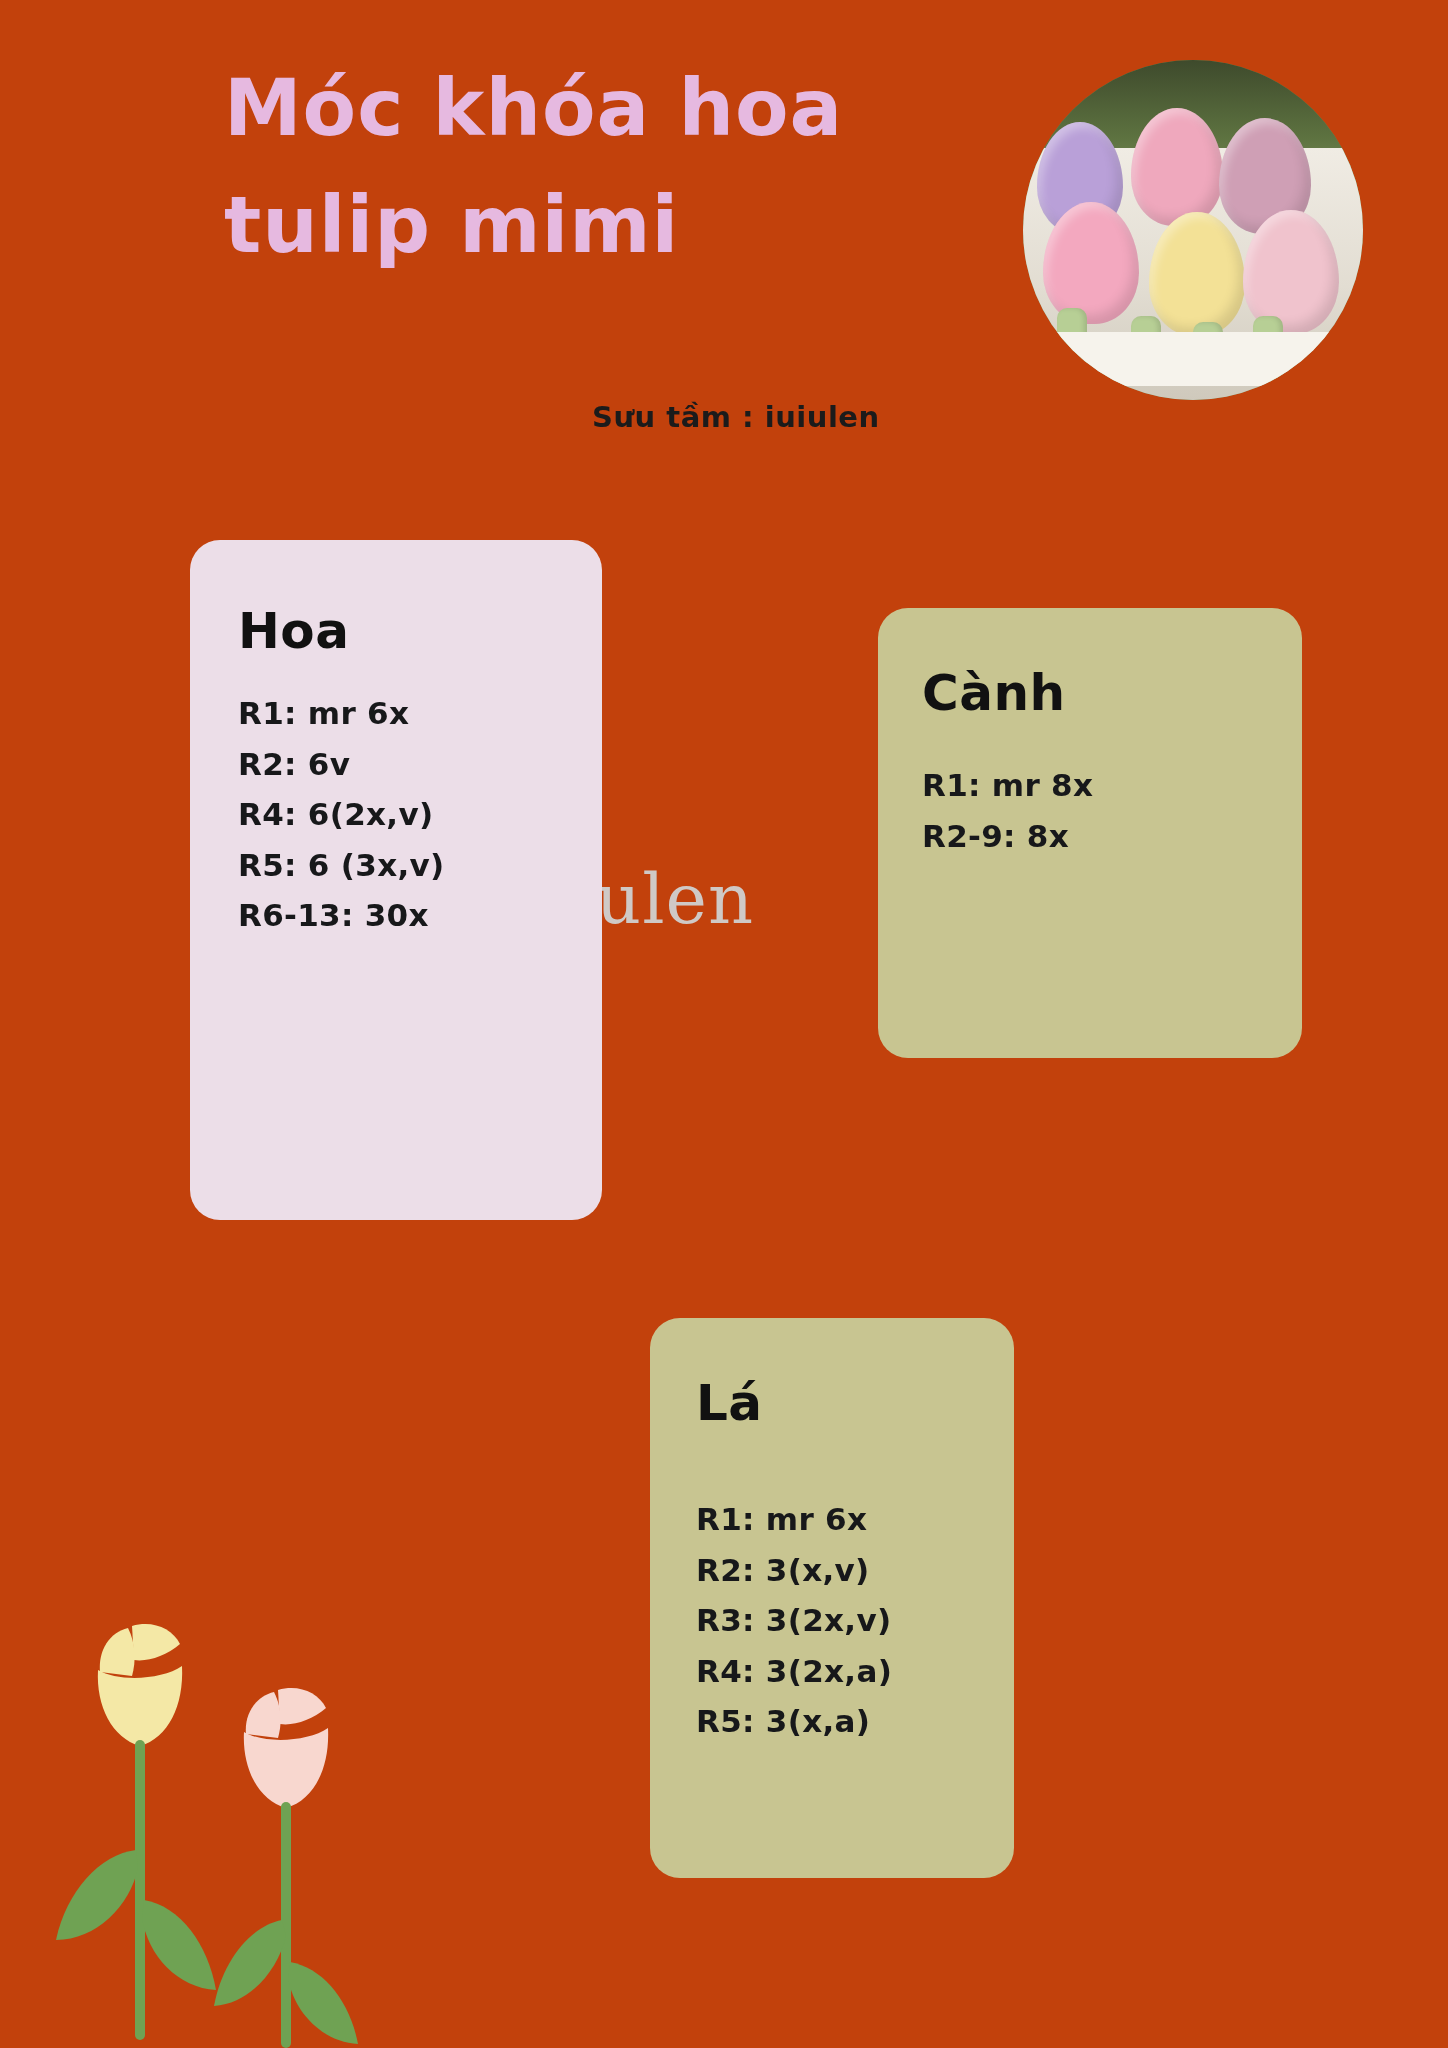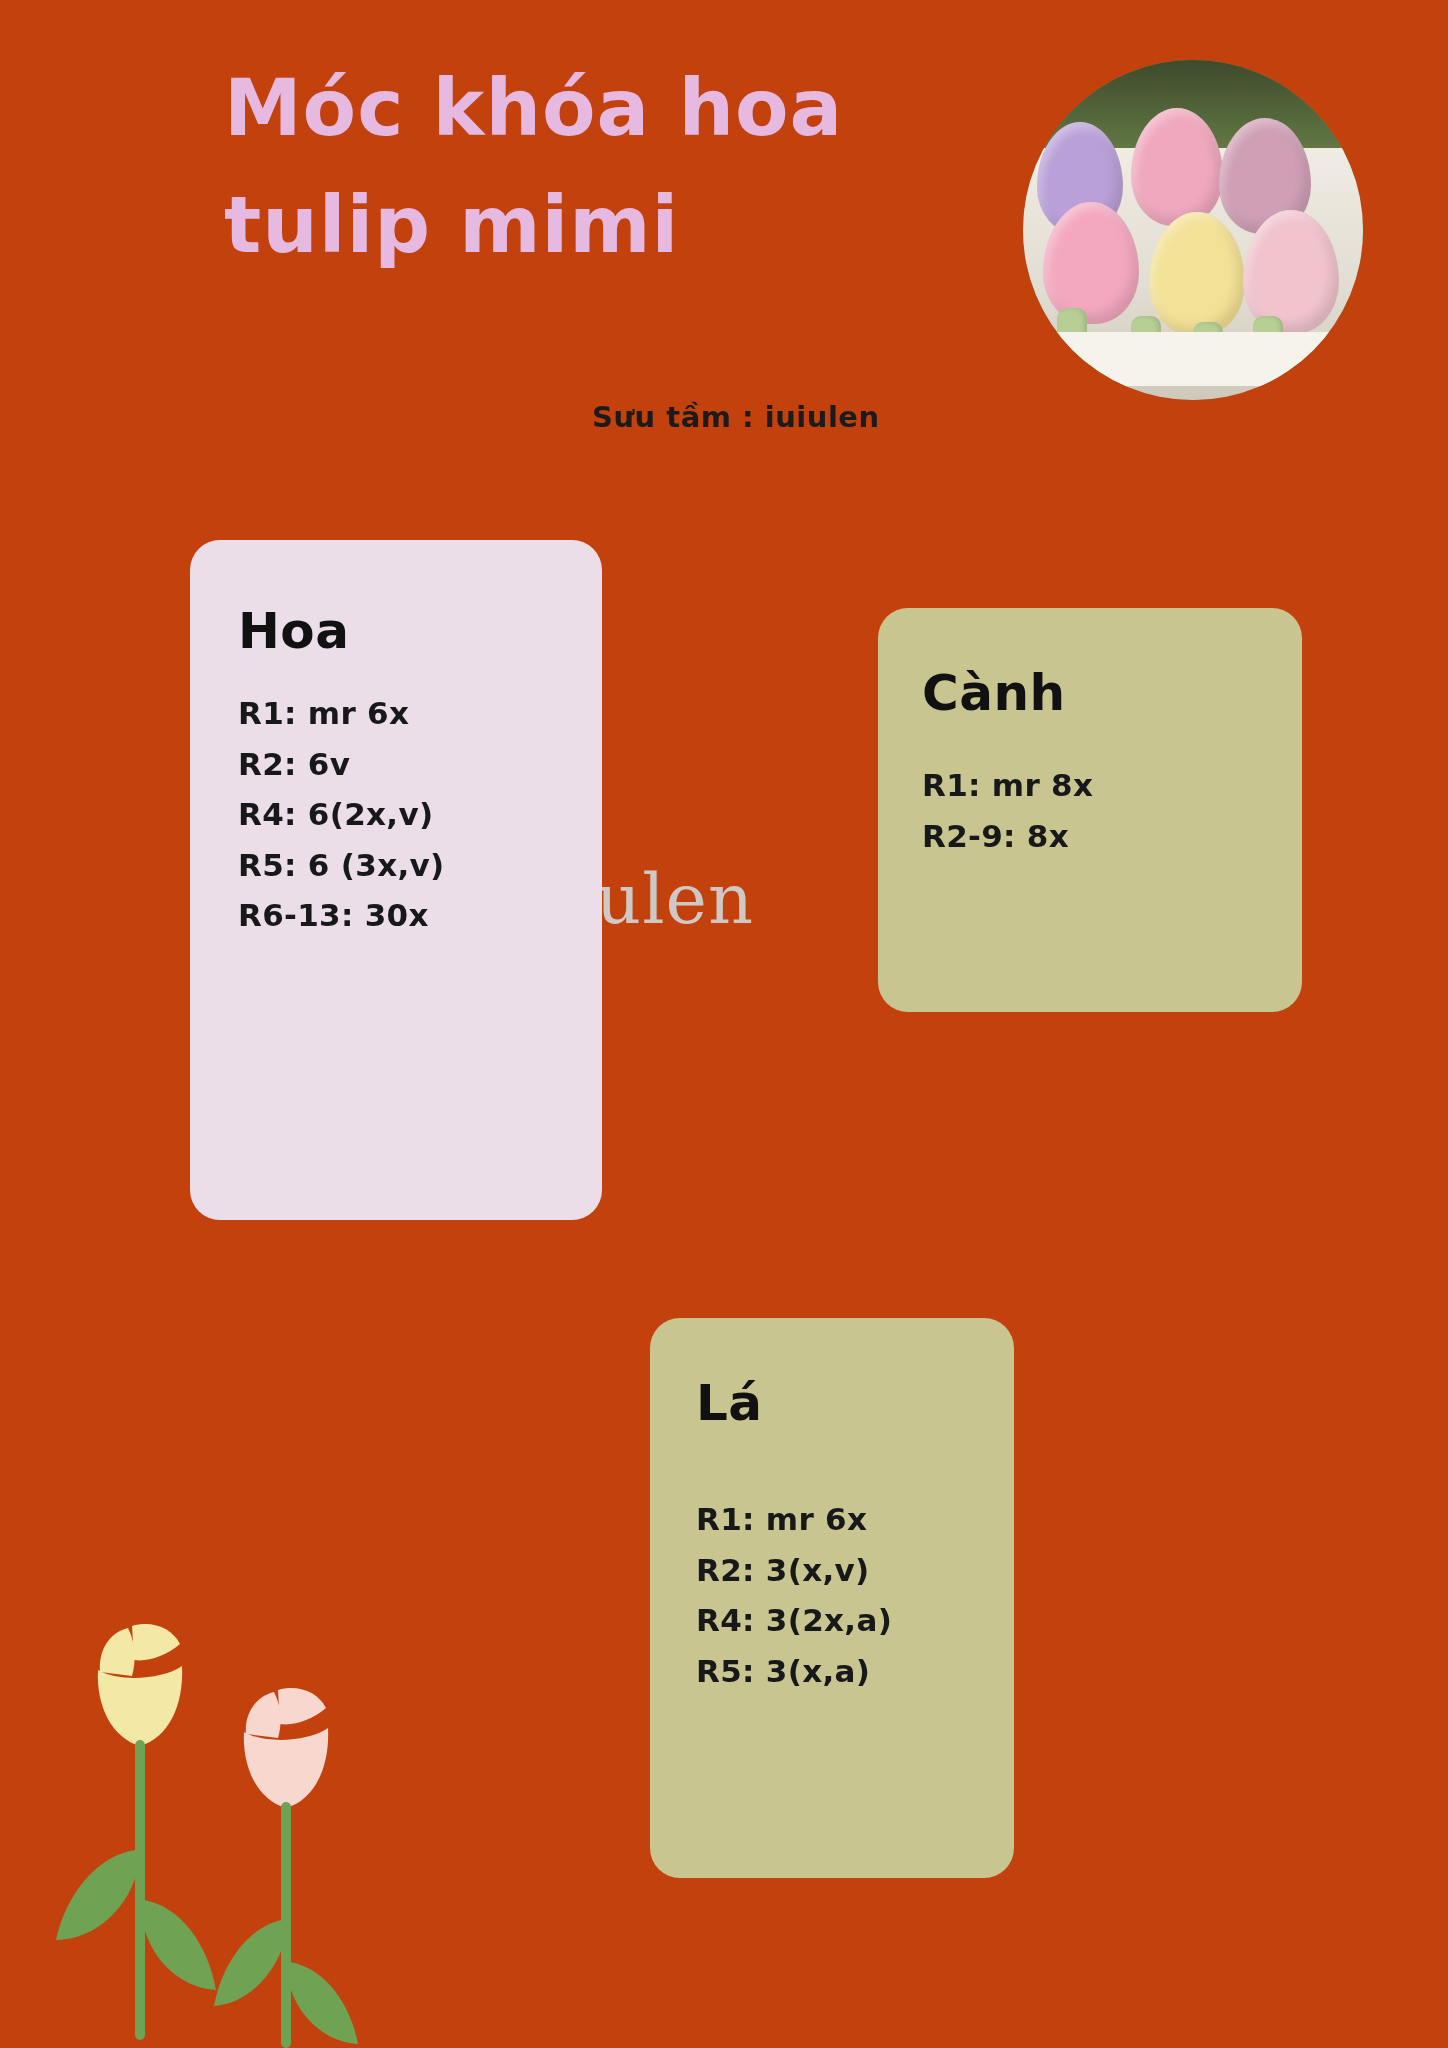--- a/index.html
+++ b/index.html
@@ -129,21 +129,21 @@
     width: 412px;
     height: 680px;
     background: #ecdee8;
     padding: 62px 0 0 48px;
     box-sizing: border-box;
   }
   #card-canh {
     left: 878px;
     top: 608px;
     width: 424px;
-    height: 404px;
+    height: 450px;
     background: #c8c591;
     padding: 56px 0 0 44px;
     box-sizing: border-box;
   }
   #card-canh .rows { margin-top: 38px; }
   #card-la {
     left: 650px;
     top: 1318px;
     width: 364px;
     height: 560px;
@@ -212,20 +212,21 @@
       <div class="row">R1: mr 8x</div>
       <div class="row">R2-9: 8x</div>
     </div>
   </div>
 
   <div class="card" id="card-la">
     <h2>Lá</h2>
     <div class="rows">
       <div class="row">R1: mr 6x</div>
       <div class="row">R2: 3(x,v)</div>
+      <div class="row">R3: 3(2x,v)</div>
       <div class="row">R4: 3(2x,a)</div>
       <div class="row">R5: 3(x,a)</div>
     </div>
   </div>
 
   <div class="deco">
     <svg width="420" height="438" viewBox="0 0 420 438" xmlns="http://www.w3.org/2000/svg">
 
       <g>
         <path d="M60 62 C58 40 70 22 88 18 C96 34 96 52 92 66 Z" fill="#f4e8a6"></path>

